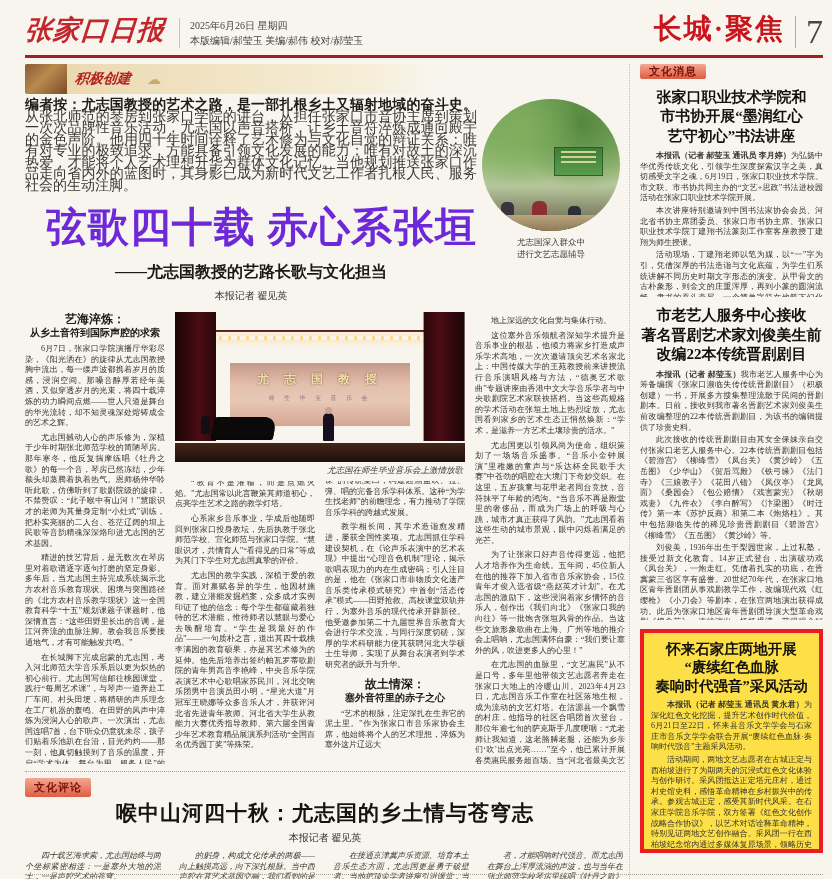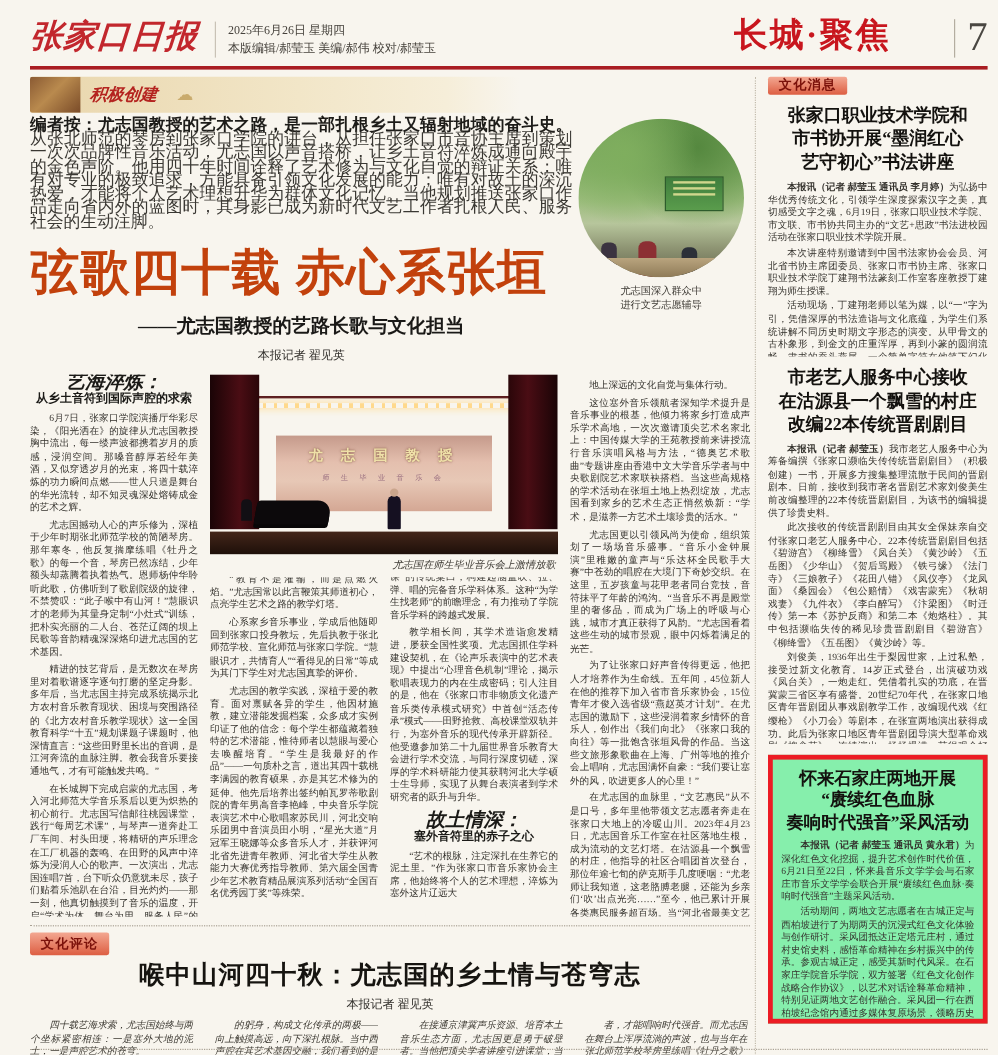--- a/index.html
+++ b/index.html
@@ -9,21 +9,21 @@
     background:#f8f5ee; color:#2b2a27;
   }
   .page { width:832px; height:879px; padding:10px 9px 0 25px; position:relative; }
 
   
   .masthead { display:flex; align-items:flex-end; }
   .logo { font-size:27px; font-weight:900; color:#c2272d; letter-spacing:1px;
           font-style:italic; transform:skewX(-4deg); white-space:nowrap; }
   .issue { margin-left:14px; padding-left:10px; border-left:1px solid #c9c2b6;
            font-size:10px; line-height:15px; color:#46423c; }
-  .mast-right { margin-left:auto; display:flex; align-items:flex-end;gap:42px; }
+  .mast-right { margin-left:auto; display:flex; align-items:flex-end; }
   .section-title { font-size:28px; font-weight:900; color:#c8161e; letter-spacing:2px; white-space:nowrap; }
   .page-num { font-size:34px; color:#4a4742; margin-left:10px; padding-left:10px;
               border-left:1px solid #b4ada0; line-height:32px; font-weight:400; }
   .rule { height:3px; background:#a91d22; margin-top:7px; }
 
   
   .content { display:flex; margin-top:6px; }
   .main { width:600px; }
   .sidebar { width:198px; margin-left:4px; border-left:1px dotted #c2bbac; padding-left:10px; }
 
@@ -36,21 +36,21 @@
   .banner-label { font-size:14px; font-weight:900; color:#b4231f; font-style:italic;
             margin:0 8px 0 8px; white-space:nowrap; transform:skewX(-6deg); }
   .banner-title { font-size:19px; font-weight:900; color:#7e2a12; letter-spacing:3px; white-space:nowrap; }
   .banner-cloud { color:#c9ab6d; font-size:14px; margin-left:8px; }
 
   
   .toprow { display:flex; margin-top:5px; }
   .lede { width:452px; }
   .note { font-size:14px; line-height:11.5px; text-align:justify; color:#3a3833; }
   .note .lead { font-weight:bold; color:#1d1c19; }
-  .main-headline { font-size:41px; font-weight:900; color:#c2410c; text-align:left;
+  .main-headline { font-size:41px; font-weight:900; color:#6d28d9; text-align:right;
                    letter-spacing:1px; margin-top:9px; white-space:nowrap; }
   .main-subtitle { font-size:16px; font-weight:bold; text-align:center; margin-top:7px; color:#1a1917; }
   .main-byline { font-size:10px; text-align:center; margin-top:6px; color:#33312d; }
 
   .round-wrap { width:148px; margin-left:0; text-align:center; }
   .round {
     width:138px; height:132px; border-radius:50%; margin:0 auto; position:relative; overflow:hidden;
     background:
       radial-gradient(circle at 28% 22%, #7fae5e 0%, rgba(0,0,0,0) 42%),
       radial-gradient(circle at 72% 18%, #55883f 0%, rgba(0,0,0,0) 46%),
@@ -66,21 +66,21 @@
   .round-cap { font-size:8.5px; line-height:12px; margin-top:5px; color:#3d3a34; }
 
   
   .cols { display:flex; margin-top:9px; height:452px; overflow:hidden; }
   .col { font-size:8px; line-height:10.6px; text-align:justify; color:#34322d; overflow:hidden; }
   .col p, .colbody p { margin:4px 0 2px; text-indent:2em; }
   .col1 { width:140px; }
   .mid { width:290px; margin:0 10px; }
   .col4 { width:150px; }
   .colhead { text-align:center; font-weight:900; color:#1b1a17; margin:6px 0 5px; text-indent:0; }
-  .colhead .h1 { font-size:16px; line-height:14px; display:block;font-style:italic; }
+  .colhead .h1 { font-size:12px; line-height:14px; display:block; }
   .colhead .h2 { font-size:10px;  line-height:13px; display:block; }
   .colhead-first { margin-top:0; }
 
   .stage { position:relative; width:290px; height:150px; overflow:hidden;
     background:linear-gradient(180deg,#20050a 0%,#40101a 8%,#2b070d 16%,#3d0d13 60%,#2714152 75%,#1a0b0c 100%); }
   .stage .curL,.stage .curR { position:absolute; top:0; width:14%; height:86%;
     background:linear-gradient(90deg,#1a0406,#4a0d14 60%,#2a0609); }
   .stage .curR { right:0; transform:scaleX(-1); }
   .stage .lights { position:absolute; top:24px; left:9%; right:9%; height:4px;
     background:repeating-linear-gradient(90deg,#ffd98c 0 3px, rgba(0,0,0,0) 3px 9px);
@@ -115,21 +115,21 @@
   .rcol p { margin:0 0 2px; text-indent:2em; }
 
   
   .sidebar { font-size:8px; line-height:10.6px; color:#34322d; }
   .s-head { font-size:15px; line-height:19.5px; font-weight:900; text-align:center; color:#13110e; margin:9px 0 5px; }
   .s-body { text-align:justify; overflow:hidden; }
   .s-body p { margin:0 0 2px; text-indent:2em; }
   .s-body .lead { font-weight:bold; }
   .a1-body { height:146px; }
   .a2-body { height:250px; }
-  .highlight { border:4px solid #ec1c24; background:#86efac; margin-top:9px; padding:7px 7px 4px; height:224px; overflow:hidden; }
+  .highlight { border:4px solid #ec1c24; background:#fde047; margin-top:9px; padding:7px 7px 4px; height:224px; overflow:hidden; }
   .h-head { font-size:14.5px; line-height:18.5px; font-weight:900; text-align:center; color:#13110e; margin-bottom:5px; }
   .page-bottom { position:absolute; left:25px; right:9px; bottom:4px; border-top:1px dotted #a9a193; }
 </style>
 </head>
 <body>
 
 <div class="page">
 
   <div class="masthead">
     <div class="logo">张家口日报</div>
@@ -283,21 +283,21 @@
       <div class="s-body a1-body">
         <p><span class="lead">本报讯（记者 郝莹玉 通讯员 李月婷）</span><span>为弘扬中华优秀传统文化，引领学生深度探索汉字之美，真切感受文字之魂，6月19日，张家口职业技术学院、市文联、市书协共同主办的“文艺+思政”书法进校园活动在张家口职业技术学院开展。</span></p>
         <div>
             <p>本次讲座特别邀请到中国书法家协会会员、河北省书协主席团委员、张家口市书协主席、张家口职业技术学院丁建翔书法篆刻工作室客座教授丁建翔为师生授课。</p>
             <p>活动现场，丁建翔老师以笔为媒，以“一”字为引，凭借深厚的书法造诣与文化底蕴，为学生们系统讲解不同历史时期文字形态的演变。从甲骨文的古朴象形，到金文的庄重浑厚，再到小篆的圆润流畅、隶书的蚕头燕尾，一个简单字符在他笔下幻化成形态各异的文字。一横一竖间，千年文字演变史跃然纸上，在场师生仿佛穿越时空，沉浸式领略书法艺术在历史长河中的沧桑变迁，直观感受文字艺术的博大精深，深刻体悟其蕴含的文化底蕴与蓬勃生命力。</p>
           </div>
       </div>
 
       <div class="s-head">
           <div>市老艺人服务中心接收</div>
-          <div>在沽源县一个飘雪的村庄</div>
+          <div>著名晋剧艺术家刘俊美生前</div>
           <div>改编22本传统晋剧剧目</div>
         </div>
       <div class="s-body a2-body">
         <p><span class="lead">本报讯（记者 郝莹玉）</span><span>我市老艺人服务中心为筹备编撰《张家口濒临失传传统晋剧剧目》（积极创建）一书，开展多方搜集整理流散于民间的晋剧剧本。日前，接收到我市著名晋剧艺术家刘俊美生前改编整理的22本传统晋剧剧目，为该书的编辑提供了珍贵史料。</span></p>
         <div>
             <p>此次接收的传统晋剧剧目由其女全保妹亲自交付张家口老艺人服务中心。22本传统晋剧剧目包括《碧游宫》《柳绛雪》《凤台关》《黄沙岭》《五岳图》《少华山》《贺后骂殿》《铁弓缘》《法门寺》《三娘教子》《花田八错》《凤仪亭》《龙凤面》《桑园会》《包公赔情》《戏害蒙宪》《秋胡戏妻》《九件衣》《李白醉写》《汴梁图》《时迁传》第一本《苏护反商》和第二本《炮烙柱》。其中包括濒临失传的稀见珍贵晋剧剧目《碧游宫》《柳绛雪》《五岳图》《黄沙岭》等。</p>
             <p>刘俊美，1936年出生于梨园世家，上过私塾，接受过新文化教育。14岁正式登台，出演破功戏《凤台关》，一炮走红。凭借着扎实的功底，在晋冀蒙三省区享有盛誉。20世纪70年代，在张家口地区青年晋剧团从事戏剧教学工作，改编现代戏《红缨枪》《小刀会》等剧本，在张宣两地演出获得成功。此后为张家口地区青年晋剧团导演大型革命戏剧《槐念花》，连续演出，场场爆满，获得观众好评。其一生热爱晋剧事业，面对传统晋剧濒临失传的境况，致力于晋剧剧本的改编整理。</p>
           </div>
       </div>
 

